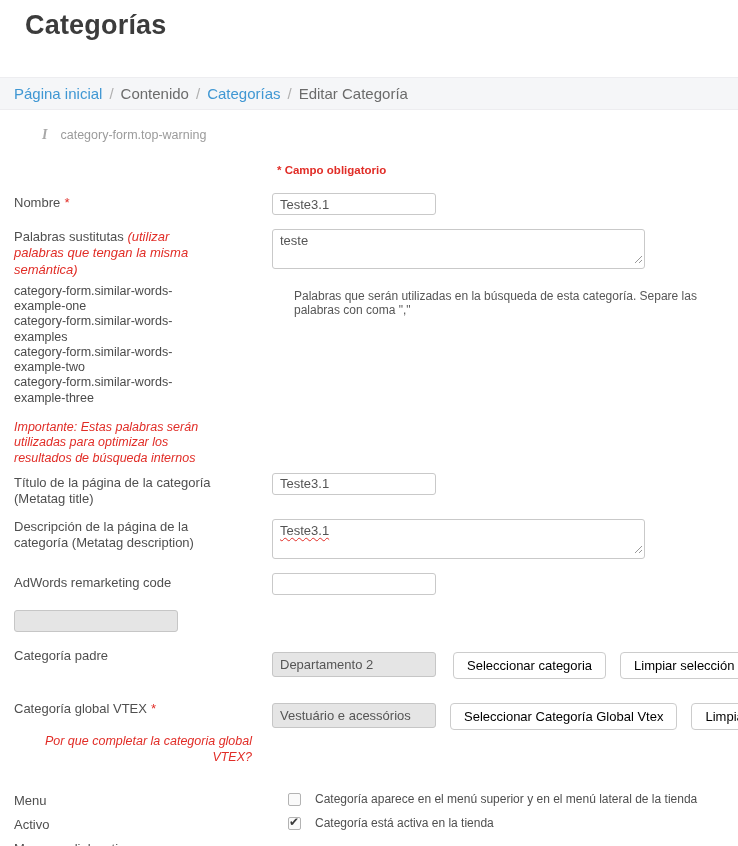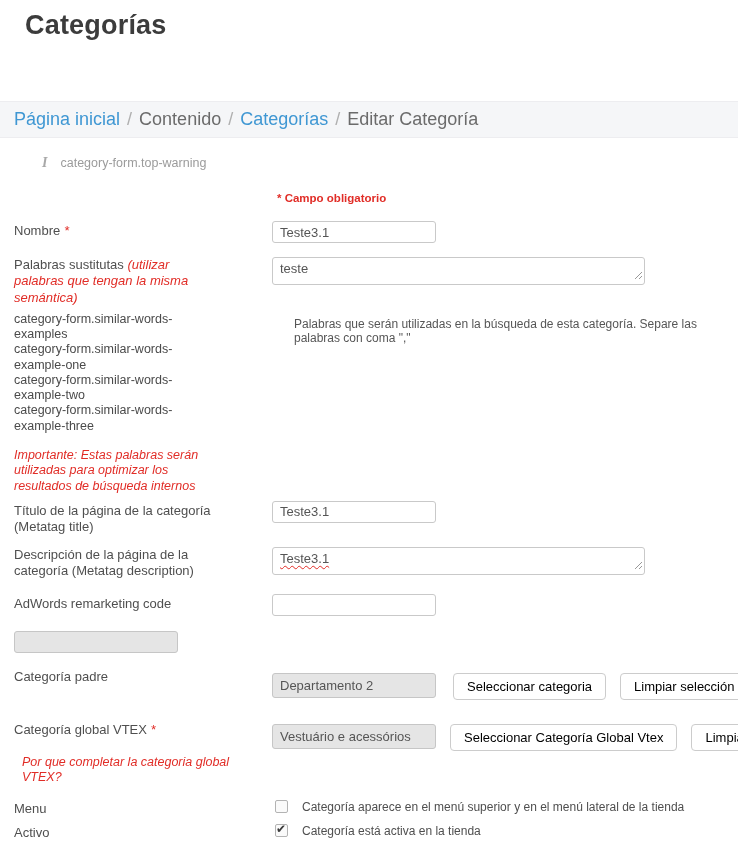--- a/index.html
+++ b/index.html
@@ -14,26 +14,26 @@
 
   h1.page-title {
     margin: 10px 0 0 25px;
     font-size: 27px;
     font-weight: bold;
     color: #3c3c3c;
     letter-spacing: .2px;
   }
 
   .breadcrumb {
-    margin-top: 60px;
+    margin-top: 36px;
     background: #f5f6f8;
     border-top: 1px solid #ededf0;
     border-bottom: 1px solid #ededf0;
     padding: 7px 4px 7px 14px;
-    font-size: 18px;
+    font-size: 15px;
     color: #6b6b6b;
   }
   .breadcrumb a { text-decoration: none; color: #3f97d3; cursor: pointer; }
   .breadcrumb .sep { color: #b0b0b0; margin: 0 7px; }
 
   .top-warning {
     margin: 17px 0 0 42px;
     color: #9b9b9b;
     font-size: 12.5px;
     display: flex;
@@ -69,21 +69,21 @@
     padding: 2px 7px; font-size: 13px; color: #555;
     font-family: "Liberation Sans", sans-serif;
     background: #fff; outline: none;
   }
   input.txt:disabled, input.txt.disabled {
     background: #e5e5e5; border-color: #c6c6c6; color: #555;
   }
   input.txt.tall { height: 25px; }
 
   .fake-textarea {
-    width: 373px; height: 28px;
+    width: 373px; height: 40px;
     border: 1px solid #c9c9c9; border-radius: 3px;
     padding: 3px 7px; font-size: 13px; color: #555;
     background: #fff; position: relative; overflow: hidden;
   }
   .fake-textarea .grip { position: absolute; right: 1px; bottom: 1px; }
   .wavy {
     text-decoration: underline;
     text-decoration-style: wavy;
     text-decoration-color: #e12d27;
     text-decoration-thickness: 1px;
@@ -95,25 +95,25 @@
   .examples { font-size: 12.5px; color: #4a4a4a; line-height: 1.22; margin-top: 2px; }
   .important-note { margin-top: 14px; font-size: 12.5px; line-height: 1.25; }
 
   .btn-row { display: flex; align-items: flex-start; }
   button.btn-light {
     background: #fff; border: 1px solid #ccc; border-radius: 4px;
     color: #000000; font-size: 13px; padding: 5px 13px;
     font-family: "Liberation Sans", sans-serif; cursor: pointer;
     white-space: nowrap;
   }
-  .why-link { margin: 4px 0 14px 8px; width: 230px; font-size: 12.5px; line-height: 1.25; cursor: pointer; }
+  .why-link { margin: 4px 0 27px 8px; width: 230px; font-size: 12.5px; line-height: 1.25; cursor: pointer; text-align: right; }
 
   .check-row { margin-bottom: 6px; min-height: 18px; }
   .check-row .label-col { padding-top: 1px; }
-  .check-wrap { display: flex; align-items: center; margin-left: 3px; }
+  .check-wrap { display: flex; align-items: center; margin-left: 16px; }
   input.cb {
     appearance: none; -webkit-appearance: none;
     width: 13px; height: 13px;
     border: 1px solid #b3b3b3; border-radius: 2px;
     background: #fafafa; position: relative; cursor: pointer; flex-shrink: 0;
   }
   input.cb:checked::after {
     content: "✔";
     position: absolute; top: -3px; left: 0px;
     font-size: 12px; color: #3a3a3a;
@@ -168,22 +168,22 @@
           <span class="grip"><svg width="10" height="10">
                 <path d="M9 2 L2 9 M9 6 L6 9" stroke="#999" stroke-width="1" fill="none"></path>
               </svg></span>
         </div>
       </div>
     </div>
 
     <div class="row mb6">
       <div class="label-col">
         <div class="examples">
+          <div>category-form.similar-words-example-one</div>
           <div>category-form.similar-words-examples</div>
-          <div>category-form.similar-words-example-one</div>
           <div>category-form.similar-words-example-two</div>
           <div>category-form.similar-words-example-three</div>
         </div>
         <div class="important-note red-italic">Importante: Estas palabras serán utilizadas para optimizar los resultados de búsqueda internos</div>
       </div>
       <div class="control-col">
         <div class="helper-text">Palabras que serán utilizadas en la búsqueda de esta categoría. Separe las palabras con coma ","</div>
       </div>
     </div>
 

